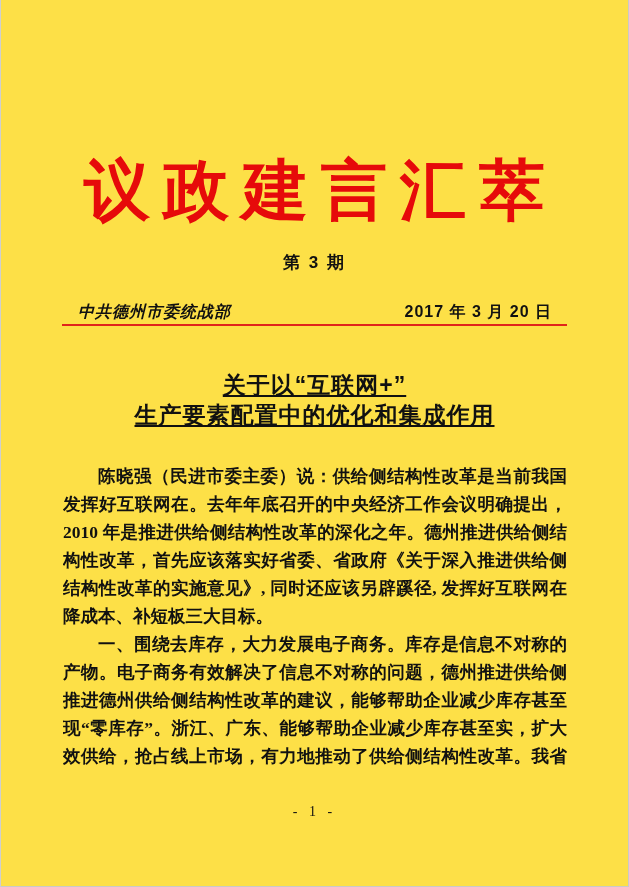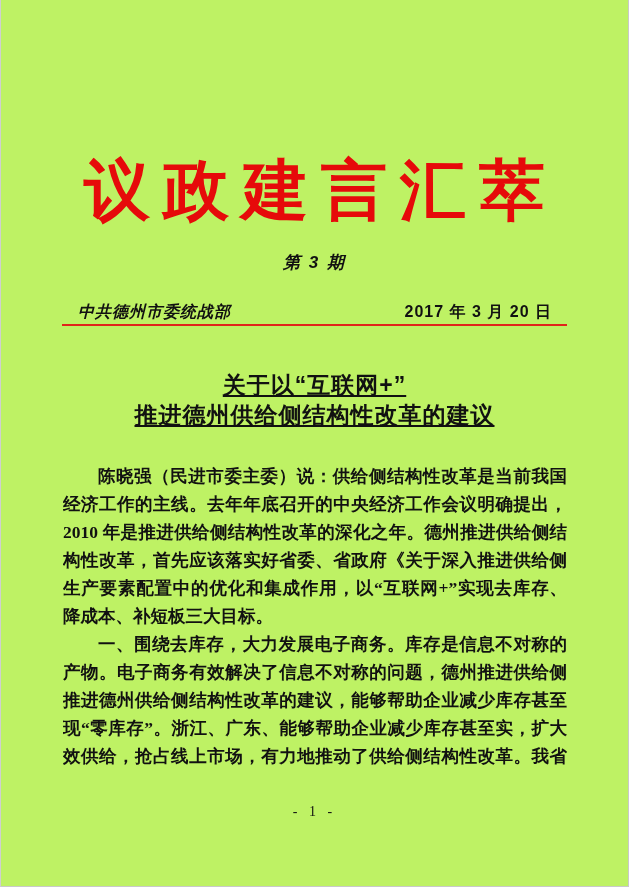--- a/index.html
+++ b/index.html
@@ -6,21 +6,21 @@
     --red:#e60a0a;
     --divider-red:#e0241b;
     --text:#111111;
   }
   *{margin:0;padding:0;box-sizing:border-box;}
   html,body{background:#ffffff;}
   .page{
     position:relative;
     width:629px;
     height:887px;
-    background:#bef264;
+    background:#fde047;
     overflow:hidden;
     border-left:1px solid #cfcfcf;
     border-right:1px solid #c9c9c9;
     border-bottom:1px solid #c9c9c9;
     font-family:"Liberation Serif","DejaVu Serif",serif;
     color:var(--text);
   }
   .masthead{
     position:absolute;
     top:148px;left:0;right:0;
@@ -38,21 +38,20 @@
     white-space:nowrap;
   }
   .issue{
     position:absolute;
     top:251px;left:0;right:0;
     text-align:center;
     font-size:17px;
     font-weight:bold;
     letter-spacing:2px;
     font-family:"Liberation Sans","DejaVu Sans",sans-serif;
-    font-style:italic;
   }
   .header-row{
     position:absolute;
     top:302px;left:77px;right:76px;
     display:flex;
     justify-content:space-between;
     align-items:center;
   }
   .issuer{
     font-size:16px;
@@ -132,30 +131,30 @@
 
   <div class="header-row">
     <span class="issuer">中共德州市委统战部</span>
     <span class="issue-date">2017 年 3 月 20 日</span>
   </div>
 
   <div class="divider"></div>
 
   <div class="article-title">
     <div>关于以“互联网+”</div>
-    <div>推进德州供给侧结构性改革的建议</div>
+    <div>生产要素配置中的优化和集成作用</div>
   </div>
 
   <div class="body-block">
       <div>
         <div class="line indent"><span class="seg">陈晓强（民进市委主委）说：供给侧结构性改革是当前我国</span></div>
-        <div class="line"><span class="seg">经济工作的主线。去年年底召开的中央经济工作会议明确提出，</span></div>
+        <div class="line"><span class="seg">发挥好互联网在。去年年底召开的中央经济工作会议明确提出，</span></div>
         <div class="line"><span class="seg">2010 年是推进供给侧结构性改革的深化之年。德州推进供给侧结</span></div>
         <div class="line"><span class="seg">构性改革，首先应该落实好省委、省政府《关于深入推进供给侧</span></div>
-        <div class="line"><span class="seg">生产要素配置中的优化和集成作用，以“互联网+”实现去库存、</span></div>
+        <div class="line"><span class="seg">结构性改革的实施意见》, 同时还应该另辟蹊径, 发挥好互联网在</span></div>
         <div class="line last"><span class="seg">降成本、补短板三大目标。</span></div>
       </div>
       <div>
         <div class="line indent"><span class="seg bold-lead">一、围绕去库存，大力发展电子商务。</span><span class="seg">库存是信息不对称的</span></div>
         <div class="line"><span class="seg">产物。电子商务有效解决了信息不对称的问题，德州推进供给侧结</span></div>
         <div class="line"><span class="seg">推进德州供给侧结构性改革的建议，能够帮助企业减少库存甚至实</span></div>
         <div class="line"><span class="seg">现“零库存”。浙江、广东、能够帮助企业减少库存甚至实，扩大有</span></div>
         <div class="line"><span class="seg">效供给，抢占线上市场，有力地推动了供给侧结构性改革。我省</span></div>
       </div>
     </div>

